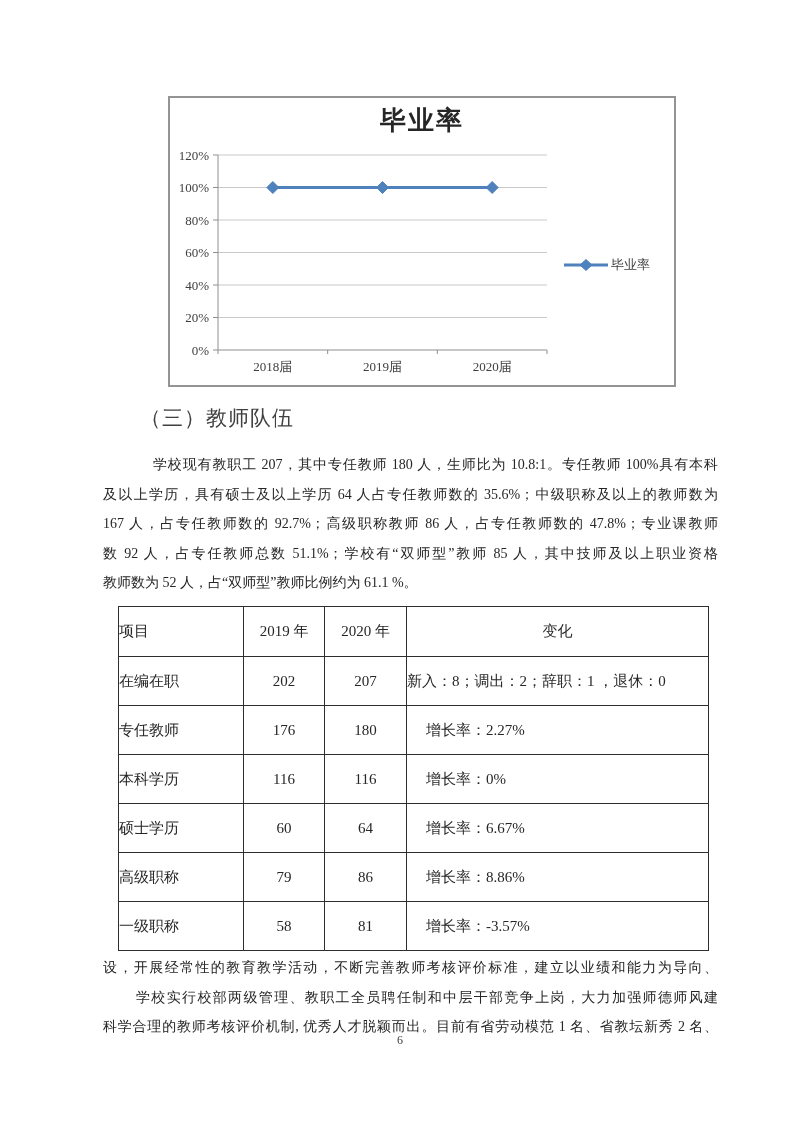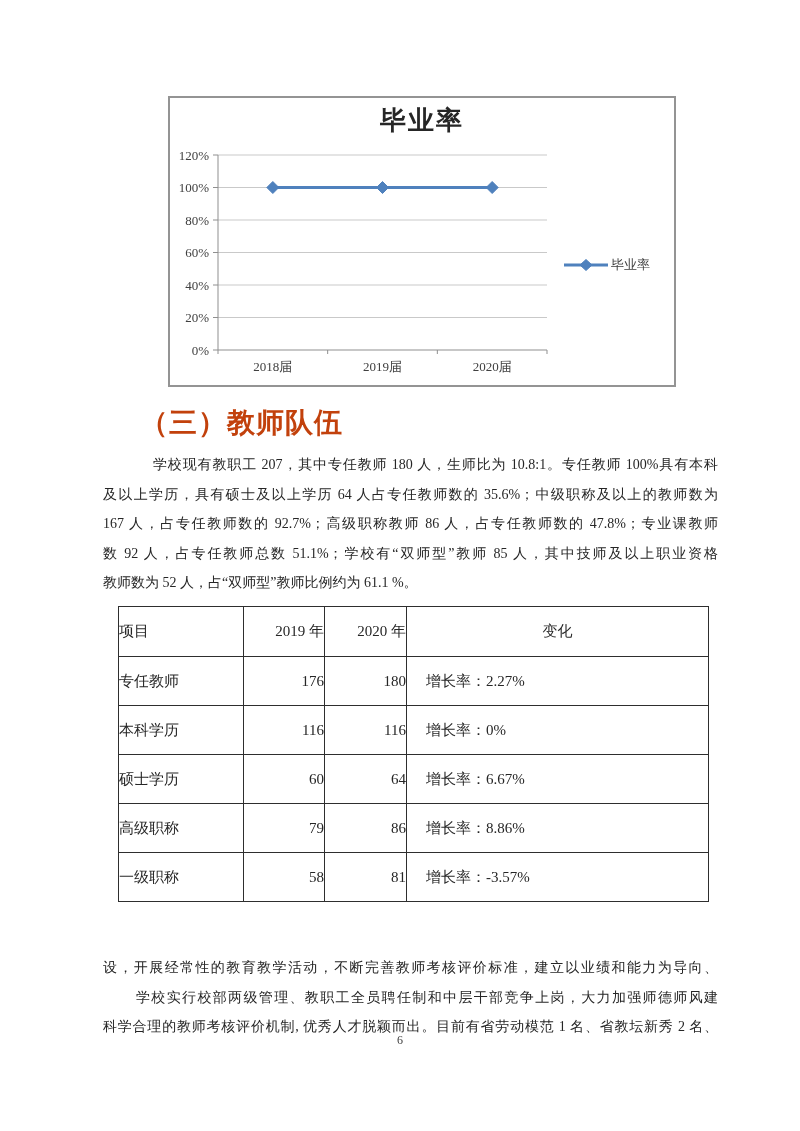--- a/index.html
+++ b/index.html
@@ -22,21 +22,21 @@
   .legend{
     position:absolute;left:393px;top:158px;display:flex;align-items:center;
     font-size:13px;color:#3d3d3d;white-space:nowrap;
   }
   .legend svg{margin-right:2px;}
 
   
   .heading{
     position:absolute;left:140px;top:404px;margin:0;
     font-family:"Liberation Sans","DejaVu Sans",sans-serif;
-    font-size:28px;font-weight:bold;color:#c2410c;letter-spacing:1px;
+    font-size:21px;font-weight:normal;color:#404040;letter-spacing:1px;
   }
   .para{position:absolute;left:103px;width:615px;}
   .pline{
     height:29.5px;line-height:29.5px;font-size:14px;color:#262626;
     overflow:hidden;
   }
   .j{text-align:justify;text-align-last:justify;}
   .ind50{text-indent:50px;}
   .ind33{text-indent:33px;}
 
@@ -46,21 +46,21 @@
     border-collapse:collapse;table-layout:fixed;
     font-size:15px;color:#262626;
   }
   table.stats th,table.stats td{
     border:1px solid #2e2e2e;font-weight:normal;vertical-align:middle;
     padding:0;white-space:nowrap;overflow:hidden;
   }
   table.stats th{height:49px;}
   table.stats td{height:48px;}
   .cell-left{text-align:left;padding-left:31px;}
-  .cell-center{text-align:right;}
+  .cell-center{text-align:center;}
   .hdr-change{text-align:center;padding-right:85px;}
   .cell-change{text-align:left;padding-left:6px;}
   .cell-change.deep{padding-left:19px;}
 
   .pageno{
     position:absolute;left:0;top:1033px;width:100%;text-align:center;
     font-size:12px;color:#404040;
   }
 </style>
 </head>
@@ -134,20 +134,26 @@
     <thead>
       <tr>
         <th class="cell-left">项目</th>
         <th class="cell-center">2019 年</th>
         <th class="cell-center">2020 年</th>
         <th class="hdr-change">变化</th>
       </tr>
     </thead>
     <tbody>
       <tr>
+        <td class="cell-left">在编在职</td>
+        <td class="cell-center">202</td>
+        <td class="cell-center">207</td>
+        <td class="cell-change">新入：8；调出：2；辞职：1 ，退休：0</td>
+      </tr>
+      <tr>
         <td class="cell-left">专任教师</td>
         <td class="cell-center">176</td>
         <td class="cell-center">180</td>
         <td class="cell-change deep">增长率：2.27%</td>
       </tr>
       <tr>
         <td class="cell-left">本科学历</td>
         <td class="cell-center">116</td>
         <td class="cell-center">116</td>
         <td class="cell-change deep">增长率：0%</td>

